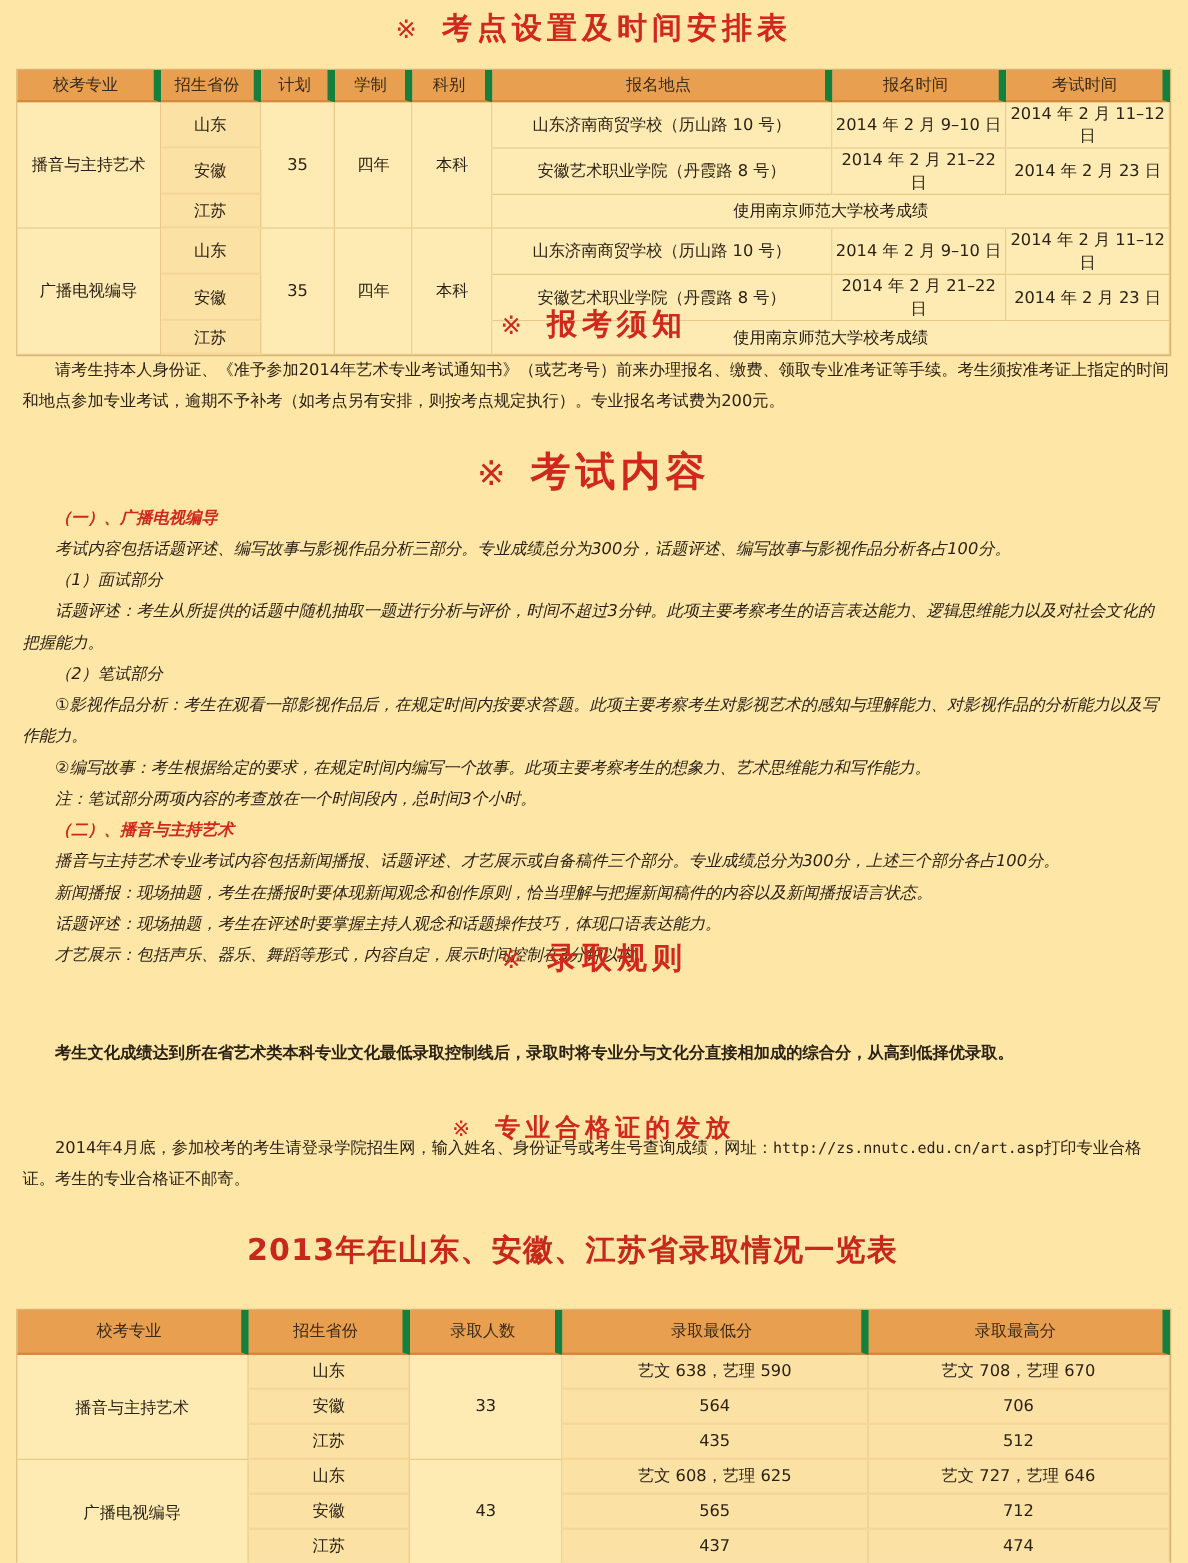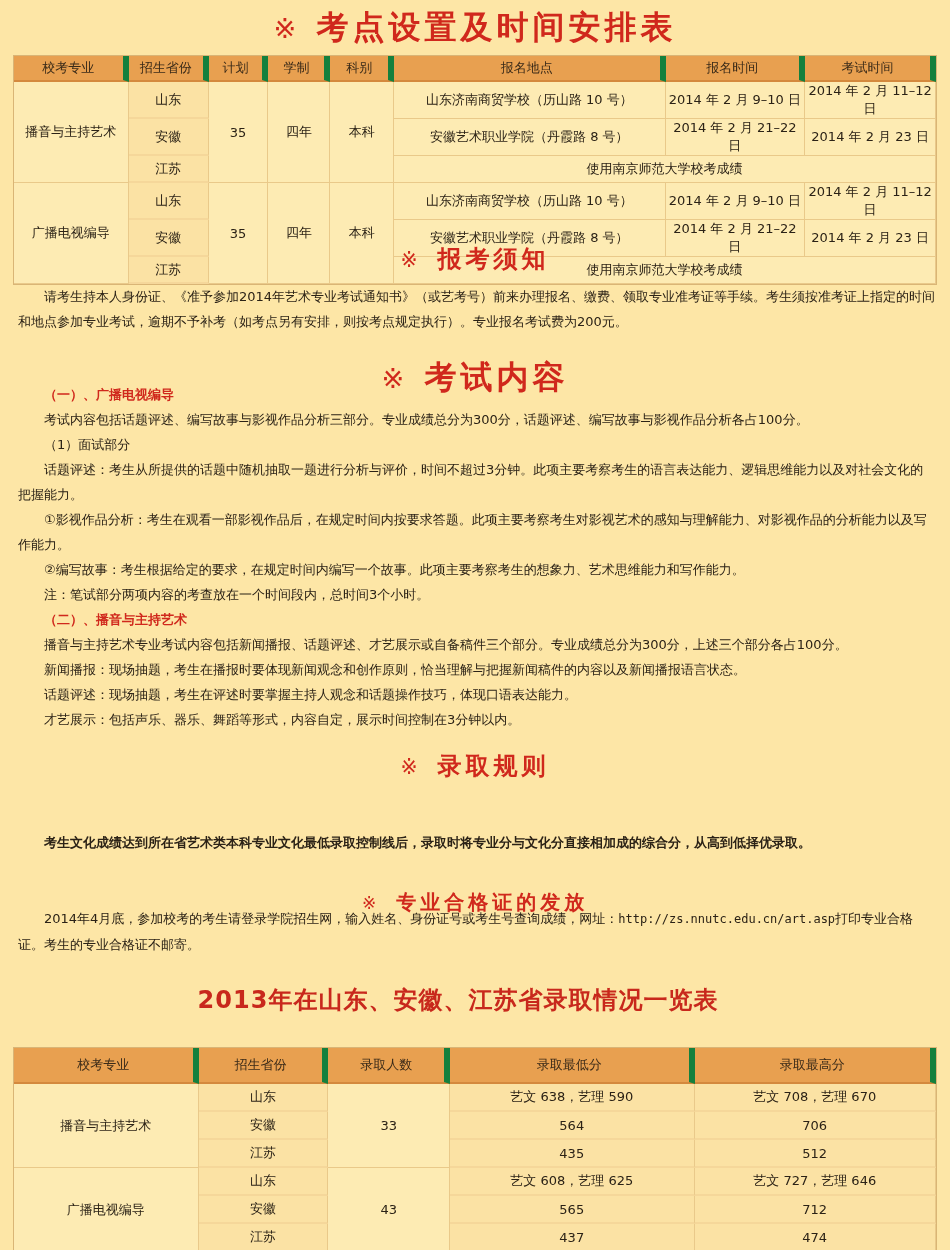--- a/index.html
+++ b/index.html
@@ -9,21 +9,21 @@
     font-family:"DejaVu Sans", "Liberation Sans", sans-serif;
     color:#2b2216;
     position:relative;
   }
   .section-title {
     position:absolute; left:0; width:950px; text-align:center;
     color:#d0281c; font-weight:bold; letter-spacing:4px;
     font-family:"DejaVu Sans", sans-serif;
   }
   .section-title .mark { color:#d0281c; font-weight:normal; margin-right:16px; font-size:0.85em; }
-  .t1 { top:6px; font-size:32px; }
+  .t1 { top:6px; font-size:24px; }
   table.grid {
     position:absolute; border-collapse:separate; border-spacing:0;
     font-size:13px; background:#fdebb3;
   }
   table.grid th {
     background:#e8a050; color:#3a2a18; font-weight:normal; height:24px;
     border-right:6px solid #15803d; border-bottom:2px solid #d4893d;
     text-align:center; padding:0;
   }
   table.grid td {
@@ -124,25 +124,26 @@
 </table>
 
 <div class="section-title" style="top:243px;font-size:24px;">
   <span class="mark">※</span><span>报考须知</span>
 </div>
 <div class="para indent" style="top:284px;">请考生持本人身份证、《准予参加2014年艺术专业考试通知书》（或艺考号）前来办理报名、缴费、领取专业准考证等手续。考生须按准考证上指定的时间和地点参加专业考试，逾期不予补考（如考点另有安排，则按考点规定执行）。专业报名考试费为200元。</div>
 
 <div class="section-title" style="top:356px;font-size:32px;">
   <span class="mark">※</span><span>考试内容</span>
 </div>
-<div class="para" style="top:382px;">
+<div class="para" style="top:402px;font-style:italic;">
   <div class="subhead sub-indent">（一）、广播电视编导</div>
   <div class="indent">考试内容包括话题评述、编写故事与影视作品分析三部分。专业成绩总分为300分，话题评述、编写故事与影视作品分析各占100分。</div>
   <div class="sub-indent">（1）面试部分</div>
   <div class="indent">话题评述：考生从所提供的话题中随机抽取一题进行分析与评价，时间不超过3分钟。此项主要考察考生的语言表达能力、逻辑思维能力以及对社会文化的把握能力。</div>
+  <div class="sub-indent">（2）笔试部分</div>
   <div class="indent">①影视作品分析：考生在观看一部影视作品后，在规定时间内按要求答题。此项主要考察考生对影视艺术的感知与理解能力、对影视作品的分析能力以及写作能力。</div>
   <div class="indent">②编写故事：考生根据给定的要求，在规定时间内编写一个故事。此项主要考察考生的想象力、艺术思维能力和写作能力。</div>
   <div class="indent">注：笔试部分两项内容的考查放在一个时间段内，总时间3个小时。</div>
   <div class="subhead sub-indent">（二）、播音与主持艺术</div>
   <div class="indent">播音与主持艺术专业考试内容包括新闻播报、话题评述、才艺展示或自备稿件三个部分。专业成绩总分为300分，上述三个部分各占100分。</div>
   <div class="indent">新闻播报：现场抽题，考生在播报时要体现新闻观念和创作原则，恰当理解与把握新闻稿件的内容以及新闻播报语言状态。</div>
   <div class="indent">话题评述：现场抽题，考生在评述时要掌握主持人观念和话题操作技巧，体现口语表达能力。</div>
   <div class="indent">才艺展示：包括声乐、器乐、舞蹈等形式，内容自定，展示时间控制在3分钟以内。</div>
 </div>
 

